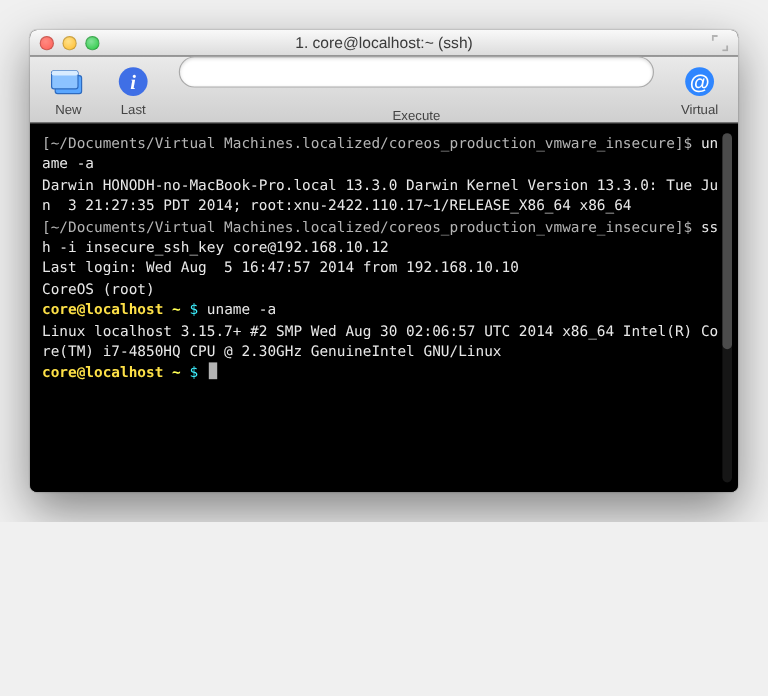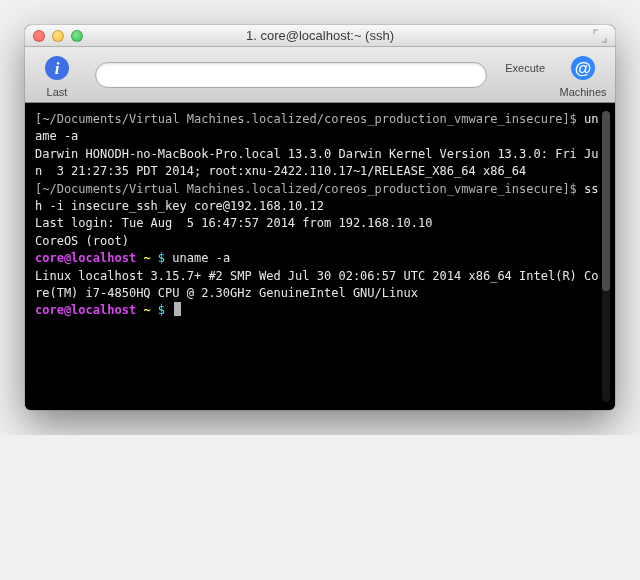--- a/index.html
+++ b/index.html
@@ -46,21 +46,21 @@
     display: flex;
     align-items: center;
     padding: 0 10px;
     gap: 10px;
   }
   .tbtn { display:flex; flex-direction:column; align-items:center; justify-content:center; width:44px; gap:2px; }
   .tbtn .lbl { font-size: 11px; color:#444; }
   .iconbox { width:32px; height:32px; display:flex; align-items:center; justify-content:center; }
   .exec {
     flex: 1;
-    display:flex; flex-direction:row; gap:18px;
+    display:flex; flex-direction:column; align-items:center; gap:18px;
     margin: 0 6px;
   }
   .exec-field {
     width: 100%;
     height: 26px;
     background: #fff;
     border: 1px solid #aaa;
     border-radius: 13px;
     box-shadow: inset 0 1px 3px rgba(0,0,0,.15);
   }
@@ -69,21 +69,21 @@
     background:#000;
     padding: 8px 10px 90px 10px;
     font-family: Menlo, Monaco, Consolas, monospace;
     font-size: 12px;
     line-height: 1.45;
     color:#e8e8e8;
     white-space: pre-wrap;
     word-break: break-all;
   }
   .p1 { color:#b4b4b4;margin-top:32px; }
-  .green { color:#d946ef; font-weight:bold; }
+  .green { color:#fde047; font-weight:bold; }
   .yellow { color:#ffff55; font-weight:bold; }
   .cyan { color:#3df0ff; }
   .cursor {
     display:inline-block; width:7px; height:14px; background:#b4b4b4;
     vertical-align:-2px; margin-left:2px;
   }
   .scrollbar {
     position:absolute; right:2px; top:0; bottom:0; width:14px;
     background: rgba(60,60,60,.0);
   }
@@ -112,20 +112,30 @@
     <div class="expand">
       <svg viewBox="0 0 14 14" width="14" height="14">
           <path d="M1 5V1h4M13 9v4H9" stroke="#777" stroke-width="1.5" fill="none"></path>
         </svg>
     </div>
   </div>
 
   <div class="toolbar">
     <div class="tbtn">
       <div class="iconbox">
+        <svg width="30" height="24" viewBox="0 0 30 24">
+          <rect x="4" y="7" width="22" height="15" rx="2" fill="#5aa7ff" stroke="#2e6bbf"></rect>
+          <rect x="1" y="3" width="22" height="15" rx="2" fill="#8cc3ff" stroke="#2e6bbf"></rect>
+          <rect x="1" y="3" width="22" height="4" rx="2" fill="#d8ecff"></rect>
+        </svg>
+      </div>
+      <span class="lbl">New</span>
+    </div>
+    <div class="tbtn">
+      <div class="iconbox">
         <svg width="26" height="26" viewBox="0 0 26 26">
           <circle cx="13" cy="13" r="12" fill="#3f6fe6"></circle>
           <circle cx="13" cy="13" r="12" fill="url(#g1)"></circle>
           <text x="13" y="19" text-anchor="middle" font-family="Georgia,serif" font-style="italic" font-weight="bold" font-size="17" fill="#fff">i</text>
         </svg>
       </div>
       <span class="lbl">Last</span>
     </div>
 
     <div class="exec">
@@ -133,32 +143,32 @@
       <span class="lbl">Execute</span>
     </div>
 
     <div class="tbtn">
       <div class="iconbox">
         <svg width="26" height="26" viewBox="0 0 26 26">
           <circle cx="13" cy="13" r="12" fill="#2f86ff"></circle>
           <text x="13" y="19" text-anchor="middle" font-family="Arial" font-weight="bold" font-size="17" fill="#fff">@</text>
         </svg>
       </div>
-      <span class="lbl">Machines</span>
+      <span class="lbl">Virtual</span>
     </div>
   </div>
 
   <div class="termwrap">
     <div class="terminal"><span class="p1">[~/Documents/Virtual Machines.localized/coreos_production_vmware_insecure]$</span> <span>uname -a</span>
-<span>Darwin HONODH-no-MacBook-Pro.local 13.3.0 Darwin Kernel Version 13.3.0: Fri Jun  3 21:27:35 PDT 2014; root:xnu-2422.110.17~1/RELEASE_X86_64 x86_64</span>
+<span>Darwin HONODH-no-MacBook-Pro.local 13.3.0 Darwin Kernel Version 13.3.0: Tue Jun  3 21:27:35 PDT 2014; root:xnu-2422.110.17~1/RELEASE_X86_64 x86_64</span>
 <span class="p1">[~/Documents/Virtual Machines.localized/coreos_production_vmware_insecure]$</span> <span>ssh -i insecure_ssh_key core@192.168.10.12</span>
-<span>Last login: Tue Aug  5 16:47:57 2014 from 192.168.10.10</span>
+<span>Last login: Wed Aug  5 16:47:57 2014 from 192.168.10.10</span>
 <span>CoreOS (root)</span>
 <span class="green">core@localhost</span> <span class="yellow">~</span> <span class="cyan">$</span> <span>uname -a</span>
-<span>Linux localhost 3.15.7+ #2 SMP Wed Jul 30 02:06:57 UTC 2014 x86_64 Intel(R) Core(TM) i7-4850HQ CPU @ 2.30GHz GenuineIntel GNU/Linux</span>
+<span>Linux localhost 3.15.7+ #2 SMP Wed Aug 30 02:06:57 UTC 2014 x86_64 Intel(R) Core(TM) i7-4850HQ CPU @ 2.30GHz GenuineIntel GNU/Linux</span>
 <span class="green">core@localhost</span> <span class="yellow">~</span> <span class="cyan">$</span> <span class="cursor"></span></div>
     <div class="scrollbar">
       <div class="track"></div>
       <div class="thumb"></div>
     </div>
   </div>
 
 </div>
 
 </body></html>

